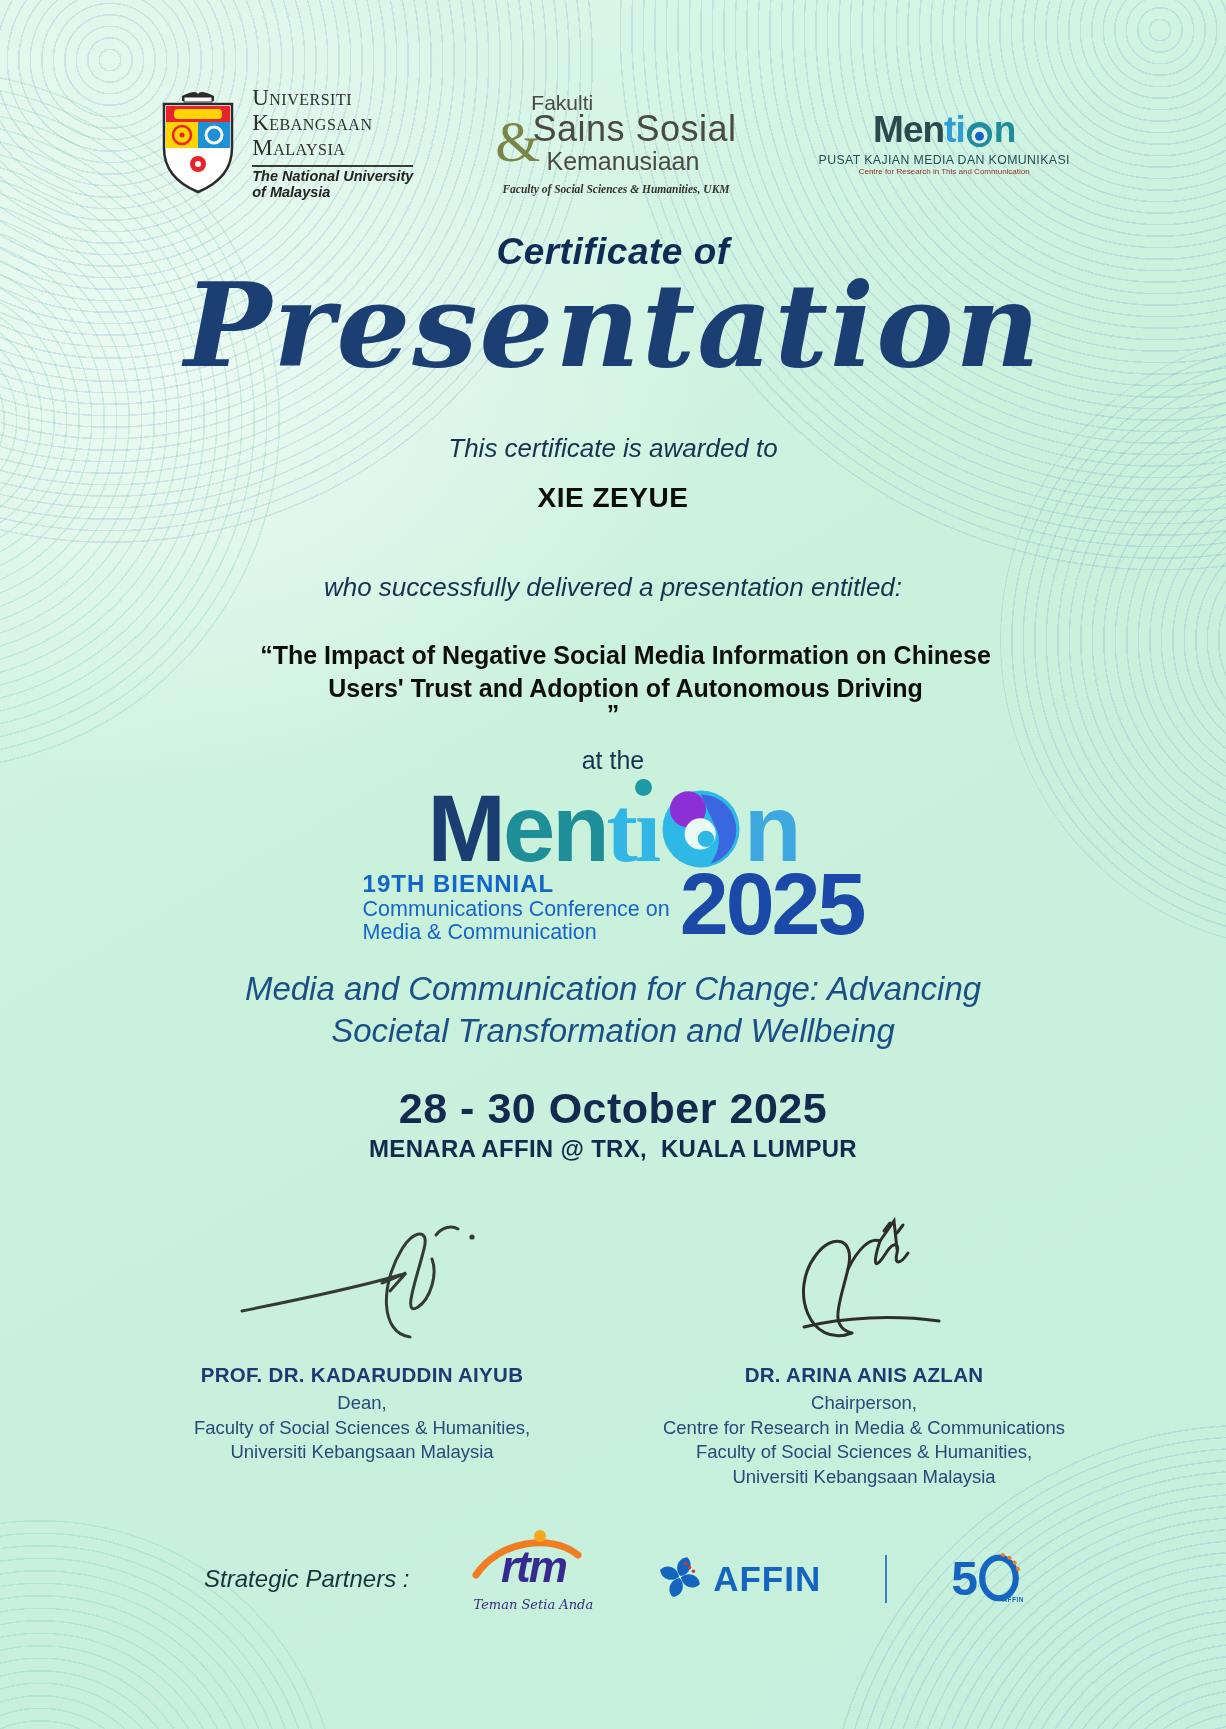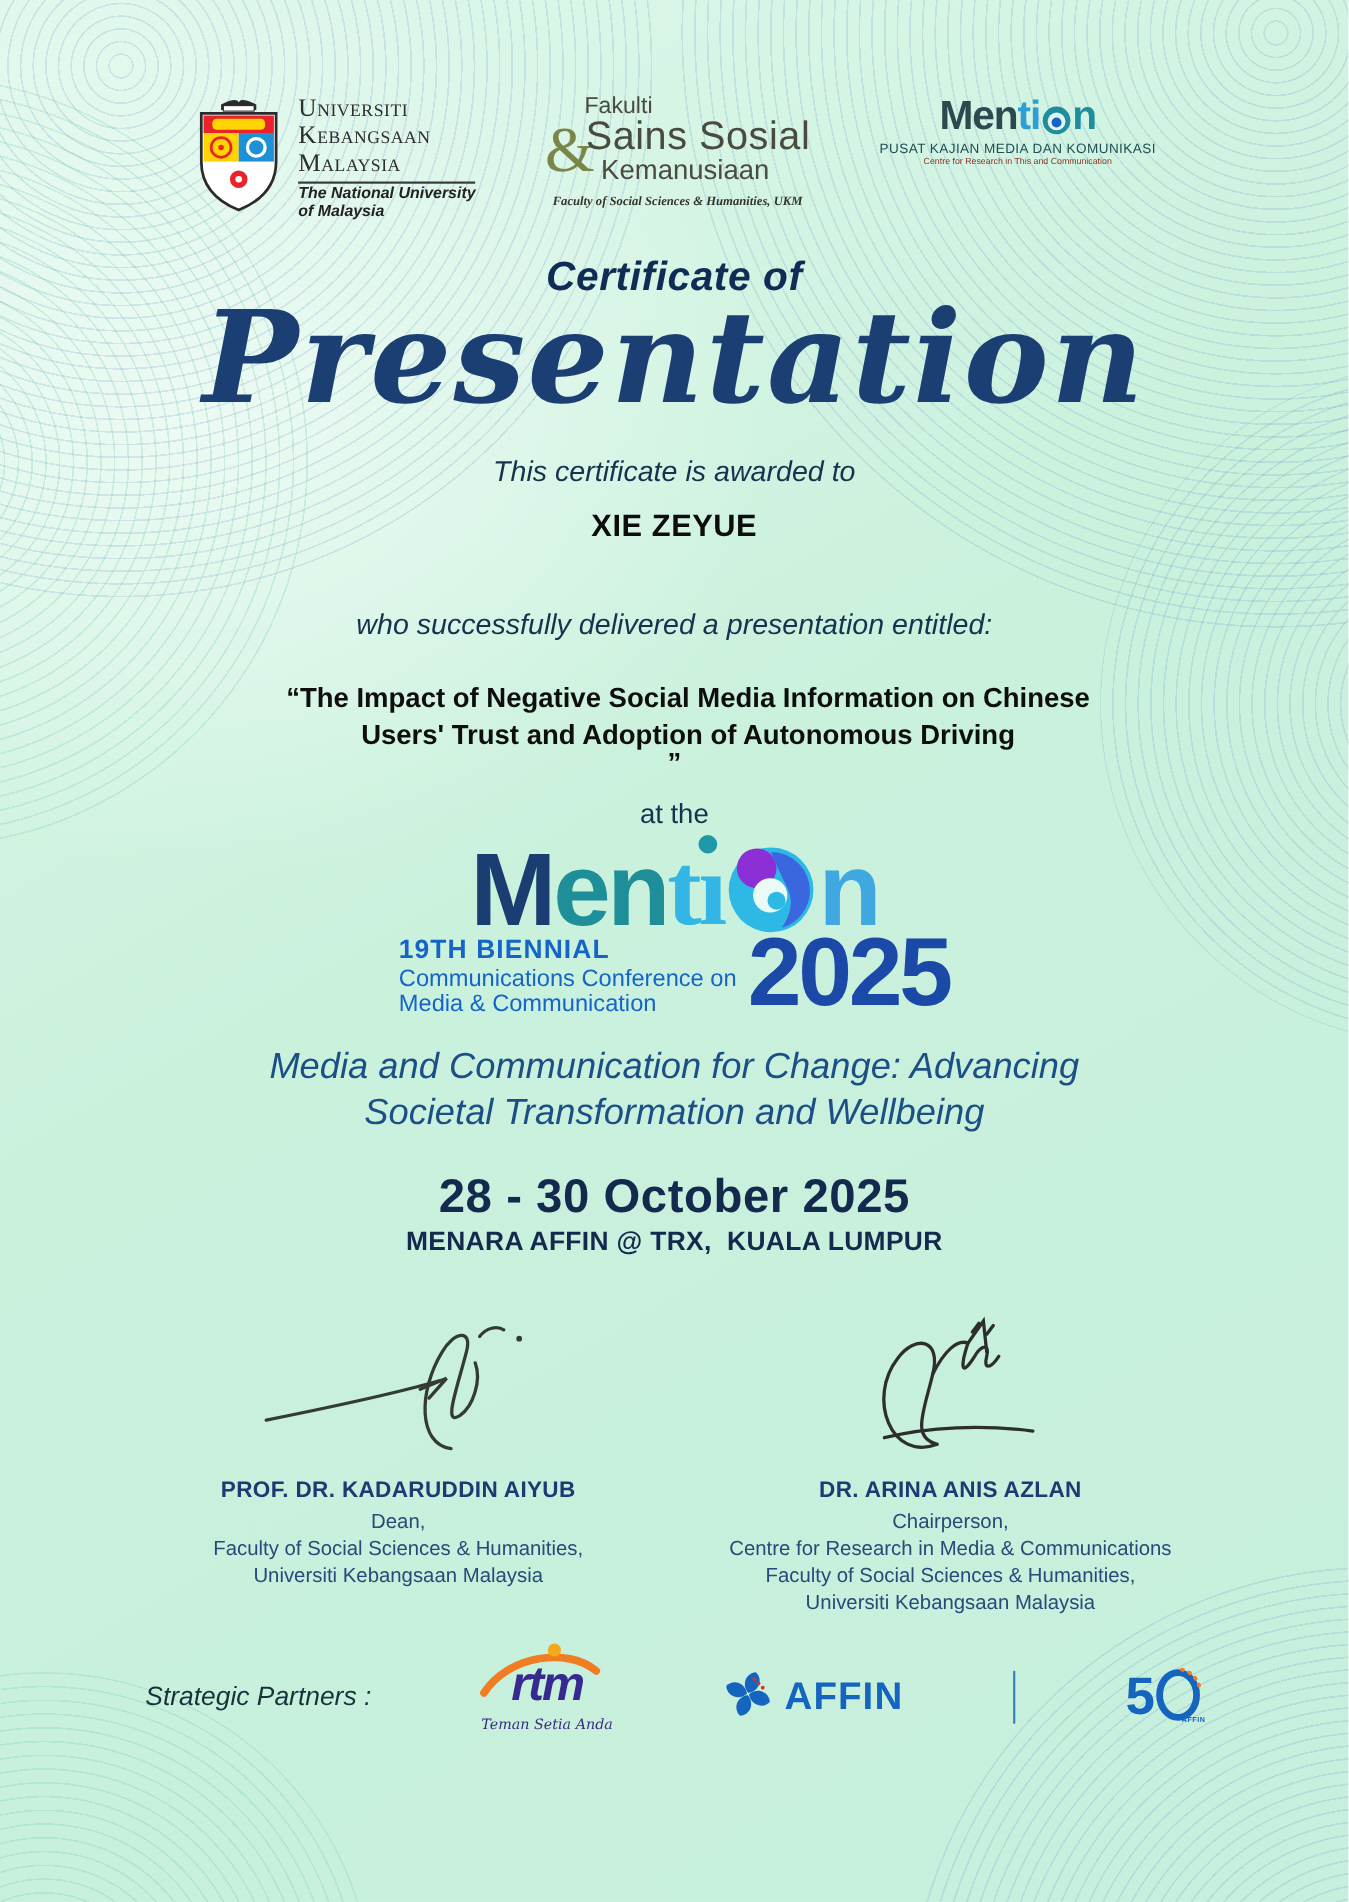--- a/index.html
+++ b/index.html
@@ -16,21 +16,21 @@
   .ring.teal{background:repeating-radial-gradient(circle, rgba(110,200,170,0) 0 11px, rgba(110,200,170,.25) 11px 12.5px);}
   .r1{width:980px;height:980px;left:-380px;top:-430px;}
   .r2{width:1100px;height:1100px;left:610px;top:-520px;}
   .r3{width:720px;height:720px;left:-430px;top:60px;}
   .r4{width:620px;height:620px;left:1000px;top:330px;}
   .r5{width:860px;height:860px;left:820px;top:1420px;}
   .r6{width:600px;height:600px;left:-260px;top:1520px;}
   .content{position:relative;z-index:2;text-align:center;}
 
   
-  .logos{display:flex;align-items:flex-start;justify-content:center;gap:63px;padding-top:86px;}
+  .logos{display:flex;align-items:center;justify-content:center;gap:82px;padding-top:86px;}
   .ukm{display:flex;align-items:center;gap:12px;text-align:left;}
   .ukm-name{font-family:"Liberation Serif",serif;font-variant:small-caps;font-size:23px;line-height:1.08;color:#2e2e2e;letter-spacing:.5px;}
   .ukm-tag{font-family:Liberation Sans, sans-serif;font-style:italic;font-weight:bold;font-size:14.5px;color:#222;border-top:2px solid #3a3a3a;margin-top:5px;padding-top:2px;line-height:1.1;}
   .faculty{color:#4a4a40;line-height:1;}
   .fac-top{font-size:21px;margin-bottom:-2px;margin-left:36px;text-align:left;}
   .fac-mid{display:flex;align-items:flex-start;justify-content:center;}
   .fac-amp{font-family:"Liberation Serif",serif;font-size:58px;color:#7a8648;margin-right:-8px;margin-top:2px;}
   .fac-col{text-align:left;}
   .fac-big{font-size:36px;letter-spacing:.5px;}
   .fac-small{font-size:25px;margin-top:2px;margin-left:14px;}
@@ -38,21 +38,21 @@
   .mention-h{line-height:1;}
   .mh-word{font-weight:bold;font-size:37px;letter-spacing:-1px;display:flex;align-items:center;justify-content:center;}
   .mh-m{color:#2c4a4e;}.mh-ti{color:#2d9fd4;}.mh-n{color:#1f8d9b;}
   .mh-o{width:27px;height:27px;margin:2px 1px 0;}
   .mh-sub1{font-size:12.3px;color:#214e53;letter-spacing:.4px;margin-top:6px;}
   .mh-sub2{font-size:8px;color:#8a3324;margin-top:2px;}
 
   
   .eyebrow{margin-top:30px;font-size:37px;font-weight:bold;font-style:italic;color:#0f2c55;letter-spacing:.5px;}
   .big-title{font-family:"DejaVu Serif",serif;font-style:italic;font-weight:bold;font-size:116px;color:#1c3f73;line-height:1.0;margin-top:-6px;letter-spacing:2px;}
-  .intro{margin-top:30px;font-style:italic;font-size:26px;color:#16324f;}
+  .intro{margin-top:50px;font-style:italic;font-size:26px;color:#16324f;}
   .recipient{margin-top:18px;font-weight:bold;font-size:28px;color:#0d0d0d;letter-spacing:.5px;}
   .statement{margin-top:58px;font-style:italic;font-size:26px;color:#16324f;}
   .paper{margin-top:36px;font-weight:bold;font-size:25px;color:#0e0e0e;line-height:1.3;padding-left:25px;}
   .close-q{font-weight:bold;font-size:25px;color:#0e0e0e;line-height:.8;}
   .at-the{margin-top:22px;font-size:25px;color:#16324f;}
 
   
   .conf-logo{margin-top:12px;display:inline-block;}
   .conf-word{display:flex;align-items:flex-end;justify-content:center;font-weight:bold;font-size:94px;letter-spacing:-3px;line-height:.9;}
   .cw-m{color:#1b3e72;}
@@ -72,21 +72,21 @@
   .venue{margin-top:2px;font-weight:bold;font-size:24px;color:#13294d;white-space:pre;letter-spacing:.3px;}
 
   
   .sigs{display:flex;justify-content:center;align-items:flex-start;gap:52px;margin-top:40px;}
   .sig-col{width:450px;}
   .sig-art{height:152px;display:flex;align-items:flex-end;justify-content:center;}
   .sig-name{font-weight:bold;font-size:20.5px;color:#1e3a72;letter-spacing:.3px;margin-top:8px;}
   .sig-role{font-size:18.5px;color:#274b79;line-height:1.32;margin-top:4px;}
 
   
-  .partners{display:flex;align-items:center;justify-content:center;gap:100px;margin-top:40px;}
+  .partners{display:flex;align-items:center;justify-content:center;gap:64px;margin-top:56px;}
   .p-label{font-style:italic;font-size:24px;color:#17323a;}
   .rtm{position:relative;text-align:center;}
   .rtm-word{font-style:italic;font-weight:900;font-size:44px;color:#372a8f;letter-spacing:-2px;line-height:1;position:relative;z-index:2;}
   .rtm-swoosh{position:absolute;left:-10px;top:-16px;z-index:1;}
   .rtm-tag{font-family:"DejaVu Serif",serif;font-style:italic;font-size:13px;color:#3a2a7e;margin-top:8px;}
   .affin{display:flex;align-items:center;gap:10px;}
   .affin-word{font-weight:bold;font-size:35px;color:#1565c0;letter-spacing:1px;}
   .p-div{width:2px;height:48px;background:#1565c0;opacity:.8;}
   .anniv{display:flex;align-items:center;position:relative;}
   .anniv-five{font-weight:bold;font-size:48px;color:#1565c0;letter-spacing:-2px;line-height:1;}

